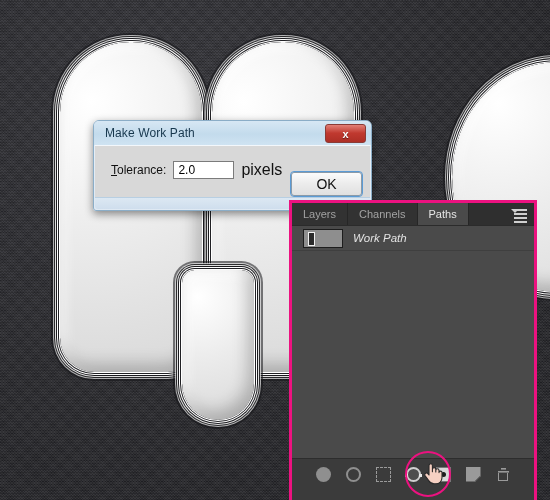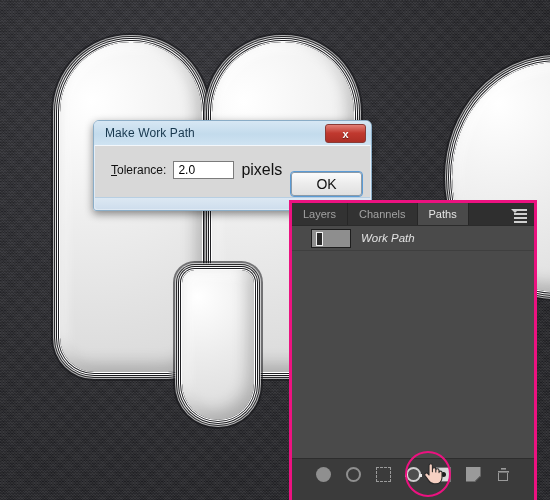--- a/index.html
+++ b/index.html
@@ -191,21 +191,21 @@
   }
   #panel-list {
     background: #4a4a4a;
     height: 232px;
     overflow: hidden;
     border-top: 1px solid #2b2b2b;
   }
   #path-row {
     display: flex; align-items: center;
     height: 24px;
-    padding-left: 19px;
+    padding-left: 11px;
     gap: 10px;
     border-bottom: 1px solid #3f3f3f;
     cursor: pointer;
   }
   #path-thumb {
     width: 38px; height: 17px;
     background: #8e8e8e;
     border: 1px solid #1d1d1d;
     position: relative;
     overflow: hidden;

